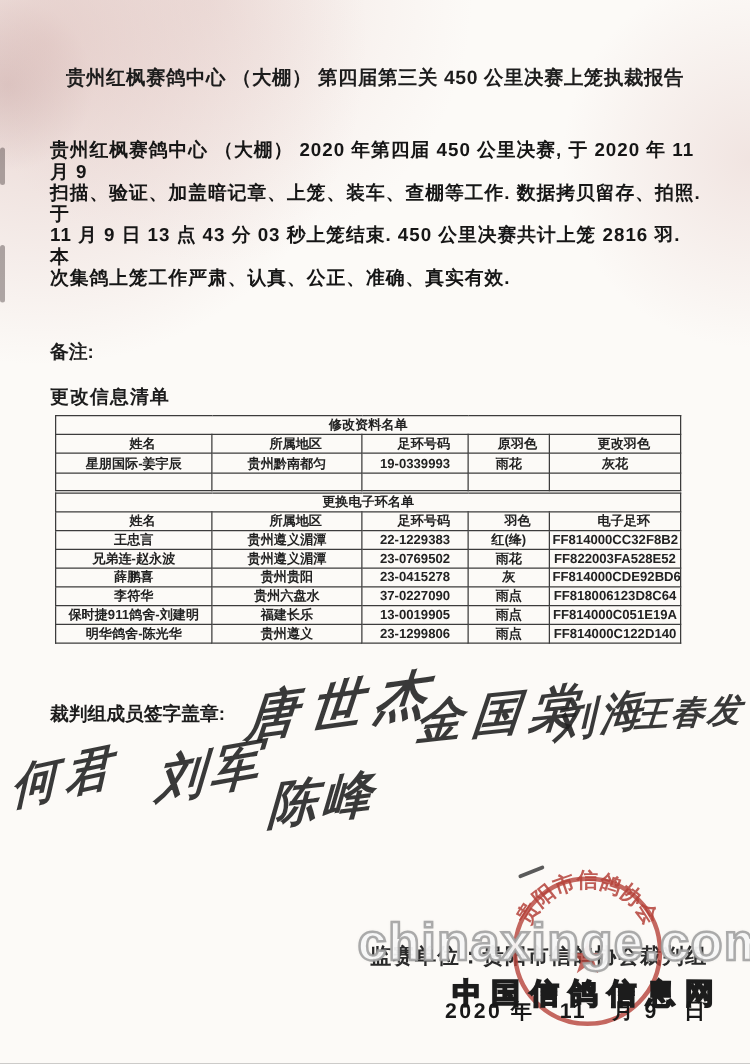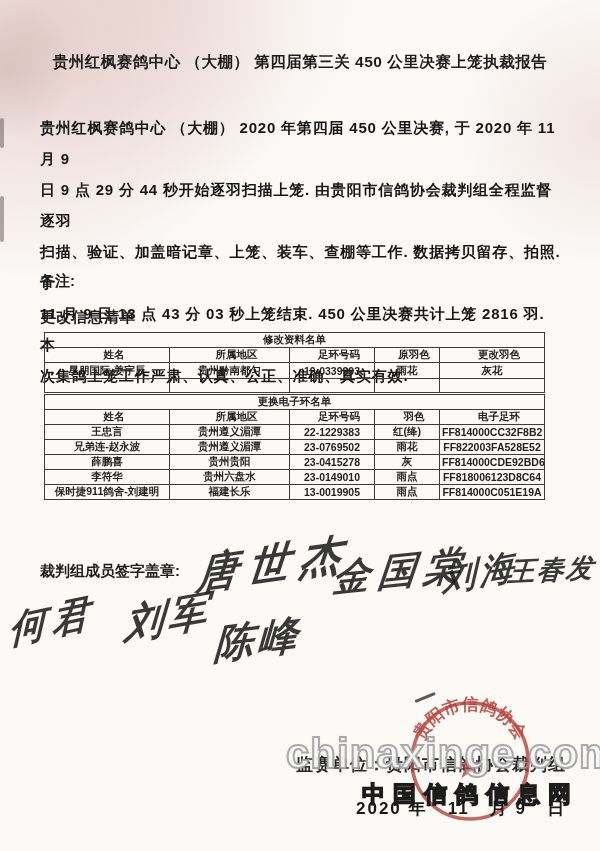--- a/index.html
+++ b/index.html
@@ -10,21 +10,21 @@
       radial-gradient(circle at 28% 0%, rgba(228,202,198,.40), transparent 22%),
       radial-gradient(circle at 100% 15%, rgba(224,196,192,.40), transparent 16%),
       radial-gradient(circle at 1% 8%, rgba(158,116,116,.30), transparent 7%),
       #fcfaf7;
     font-family:"Liberation Sans","DejaVu Sans",sans-serif;color:#1d1d1d;
   }
   .edge-mark{position:absolute;left:0;width:4px;background:rgba(82,70,70,.45);border-radius:2px;}
   .title{position:absolute;top:52px;left:0;width:100%;text-align:center;
     font-size:15.5px;font-weight:700;letter-spacing:.5px;}
   .body-par{position:absolute;top:112px;left:40px;width:522px;
-    font-size:15px;font-weight:600;line-height:31px;letter-spacing:.8px;color:#161616;}
+    font-size:15px;font-weight:600;line-height:17px;letter-spacing:.8px;color:#161616;}
   .remark{position:absolute;top:272px;left:40px;font-size:15px;font-weight:700;}
   .section-heading{position:absolute;top:308px;left:40px;font-size:15px;font-weight:700;letter-spacing:1px;text-align:center;}
   .tbl{position:absolute;left:44px;width:501px;border-collapse:collapse;table-layout:fixed;
     font-size:10.5px;color:#222;}
   .tbl td,.tbl th{border:1px solid #3c3c3c;text-align:center;vertical-align:middle;
     padding:0 2px;overflow:hidden;white-space:nowrap;font-weight:600;height:13px;}
   .tbl .cap td{height:14px;font-weight:700;}
   .tbl .hdr th{height:14px;font-weight:700;padding-left:16px;}
   .tbl1{top:332px;}
   .tbl1 td.data{height:15px;}
@@ -59,21 +59,20 @@
 
 <div class="page">
 
   <div class="edge-mark" style="top:118px;height:30px;"></div>
   <div class="edge-mark" style="top:196px;height:46px;"></div>
 
   <div class="title">贵州红枫赛鸽中心 （大棚） 第四届第三关 450 公里决赛上笼执裁报告</div>
 
   <div class="body-par">
     <div>贵州红枫赛鸽中心 （大棚） 2020 年第四届 450 公里决赛, 于 2020 年 11 月 9</div>
-    <div>日 9 点 29 分 44 秒开始逐羽扫描上笼. 由贵阳市信鸽协会裁判组全程监督逐羽</div>
     <div>扫描、验证、加盖暗记章、上笼、装车、查棚等工作. 数据拷贝留存、拍照. 于</div>
     <div>11 月 9 日 13 点 43 分 03 秒上笼结束. 450 公里决赛共计上笼 2816 羽. 本</div>
     <div>次集鸽上笼工作严肃、认真、公正、准确、真实有效.</div>
   </div>
 
   <div class="remark">备注:</div>
 
   <div class="section-heading">更改信息清单</div>
 
   <table class="tbl tbl1">
@@ -148,30 +147,37 @@
     <tr>
       <td>薛鹏喜</td>
       <td>贵州贵阳</td>
       <td>23-0415278</td>
       <td>灰</td>
       <td>FF814000CDE92BD6</td>
     </tr>
     <tr>
       <td>李符华</td>
       <td>贵州六盘水</td>
-      <td>23-0149010</td>
+      <td>37-0227090</td>
       <td>雨点</td>
       <td>FF818006123D8C64</td>
     </tr>
     <tr>
       <td>保时捷911鸽舍-刘建明</td>
       <td>福建长乐</td>
       <td>13-0019905</td>
       <td>雨点</td>
       <td>FF814000C051E19A</td>
+    </tr>
+    <tr>
+      <td>明华鸽舍-陈光华</td>
+      <td>贵州遵义</td>
+      <td>23-1299806</td>
+      <td>雨点</td>
+      <td>FF814000C122D140</td>
     </tr>
   </tbody>
     </table>
 
   <div class="sig-label">裁判组成员签字盖章:</div>
 
   <span class="sig sig1">唐世杰</span>
   <span class="sig sig2">金国棠</span>
   <span class="sig sig3">刘海</span>
   <span class="sig sig4">王春发</span>

